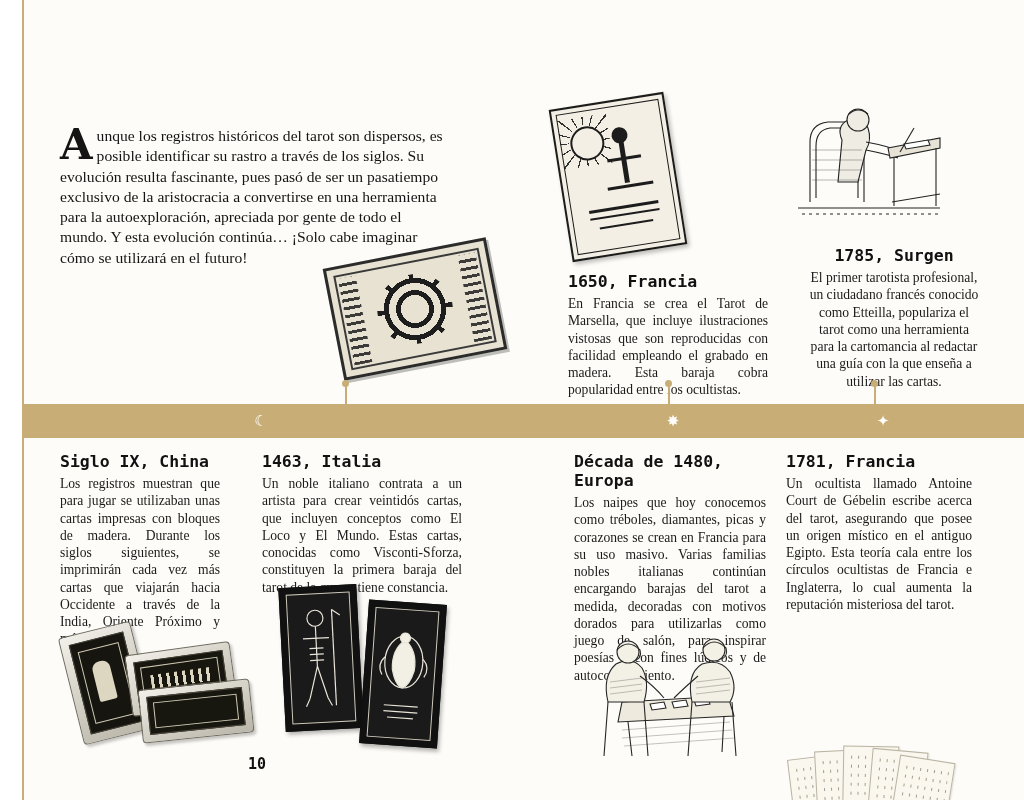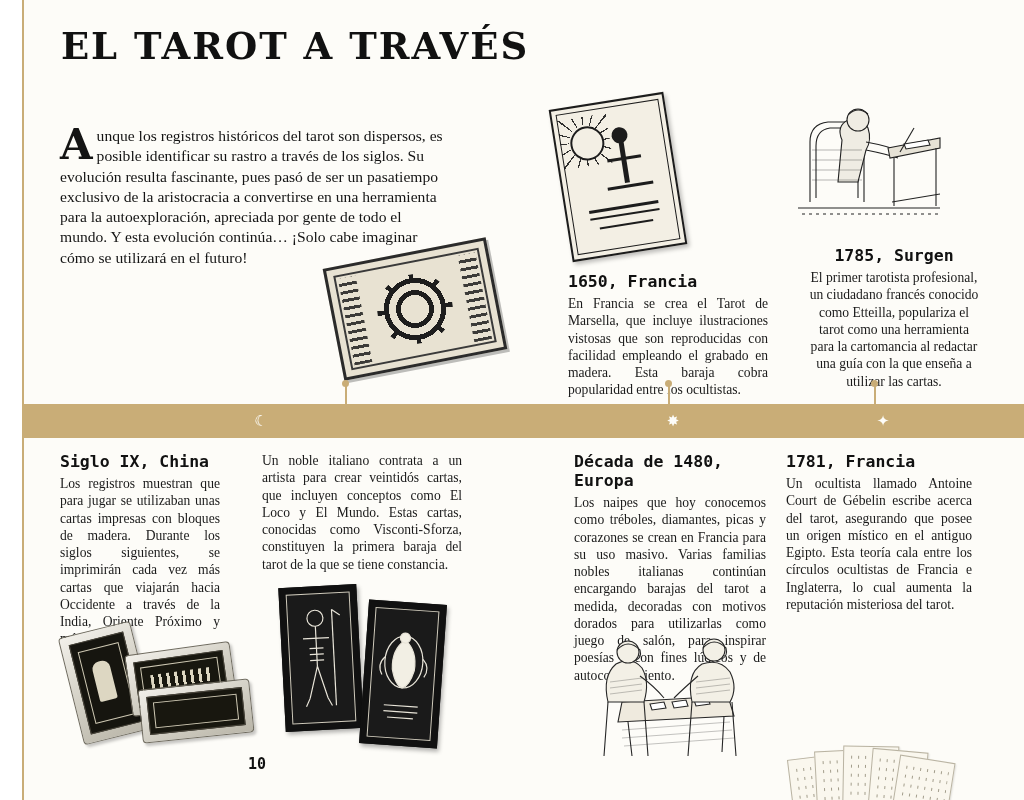--- a/index.html
+++ b/index.html
@@ -261,21 +261,20 @@
 </style>
 </head>
 <body>
 
 <div id="page">
 
   <div class="gutter-left-edge"></div>
   <div class="gutter-line"></div>
 
   <div class="title">
-    <span>EL TAROT A TRAVÉS</span>
   </div>
 
   <div class="intro">
     <span class="dropcap">A</span><span>unque los registros históricos del tarot son dispersos, es posible identificar su rastro a través de los siglos. Su evolución resulta fascinante, pues pasó de ser un pasatiempo exclusivo de la aristocracia a convertirse en una herramienta para la autoexploración, apreciada por gente de todo el mundo. Y esta evolución continúa… ¡Solo cabe imaginar cómo se utilizará en el futuro!</span>
   </div>
 
   <div class="ill" style="left:560px; top:100px;">
     <div class="suncard">
       <div class="frame"></div>
       <div class="sun-rays"></div>
@@ -355,20 +354,21 @@
   <div class="tl-dot" style="left:665px; top:380px;"></div>
   <div class="tl-tick" style="left:874px; top:386px;"></div>
   <div class="tl-dot" style="left:871px; top:380px;"></div>
 
   <div class="entry" style="left:60px; top:452px; width:160px;">
     <h3>Siglo IX, China</h3>
     <p>Los registros muestran que para jugar se utilizaban unas cartas impresas con bloques de madera. Durante los siglos siguientes, se imprimirán cada vez más cartas que viajarán hacia Occidente a través de la India, Oriente Próximo y más allá.</p>
   </div>
 
   <div class="entry" style="left:262px; top:452px; width:200px;">
+    <h3>1463, Italia</h3>
     <p>Un noble italiano contrata a un artista para crear veintidós cartas, que incluyen conceptos como El Loco y El Mundo. Estas cartas, conocidas como Visconti-Sforza, constituyen la primera baraja del tarot de la que se tiene constancia.</p>
   </div>
 
   <div class="entry" style="left:574px; top:452px; width:192px;">
     <h3>Década de 1480, Europa</h3>
     <p>Los naipes que hoy conocemos como tréboles, diamantes, picas y corazones se crean en Francia para su uso masivo. Varias familias nobles italianas continúan encargando barajas del tarot a medida, decoradas con motivos dorados para utilizarlas como juego de salón, para inspirar poesías y con fines lúdicos y de autoconocimiento.</p>
   </div>
 
   <div class="entry" style="left:786px; top:452px; width:186px;">
     <h3>1781, Francia</h3>

